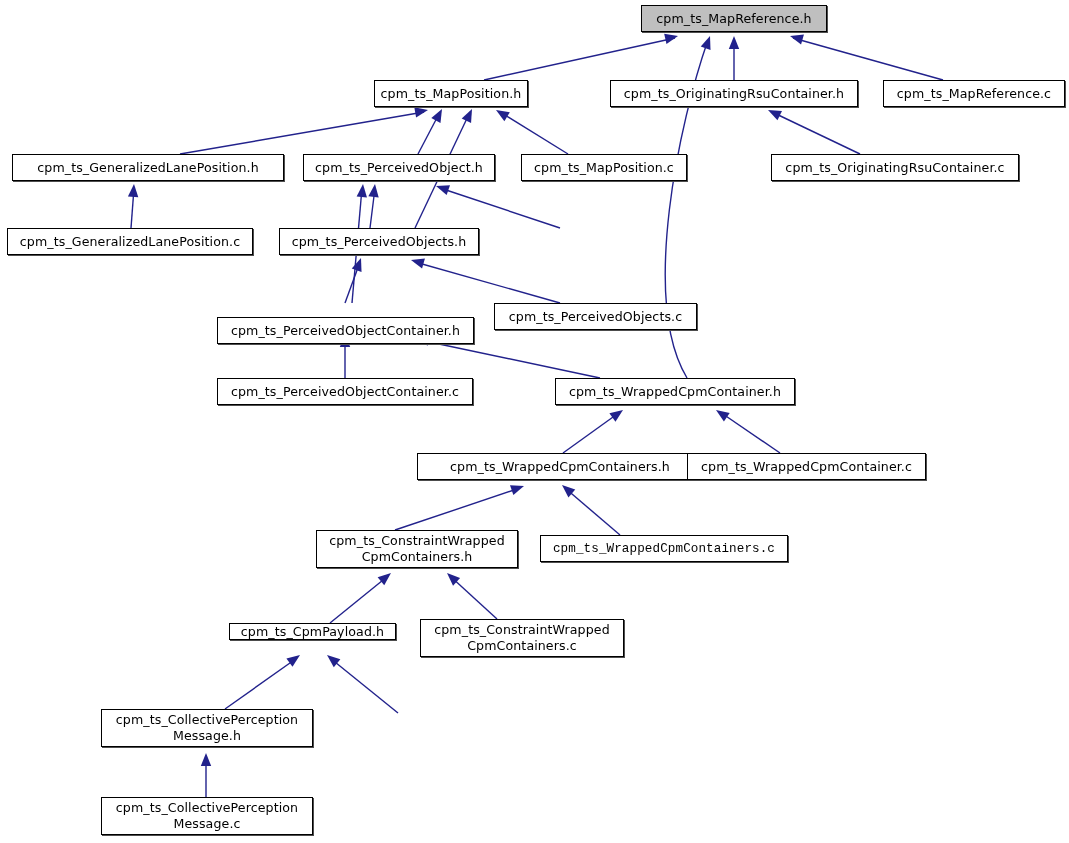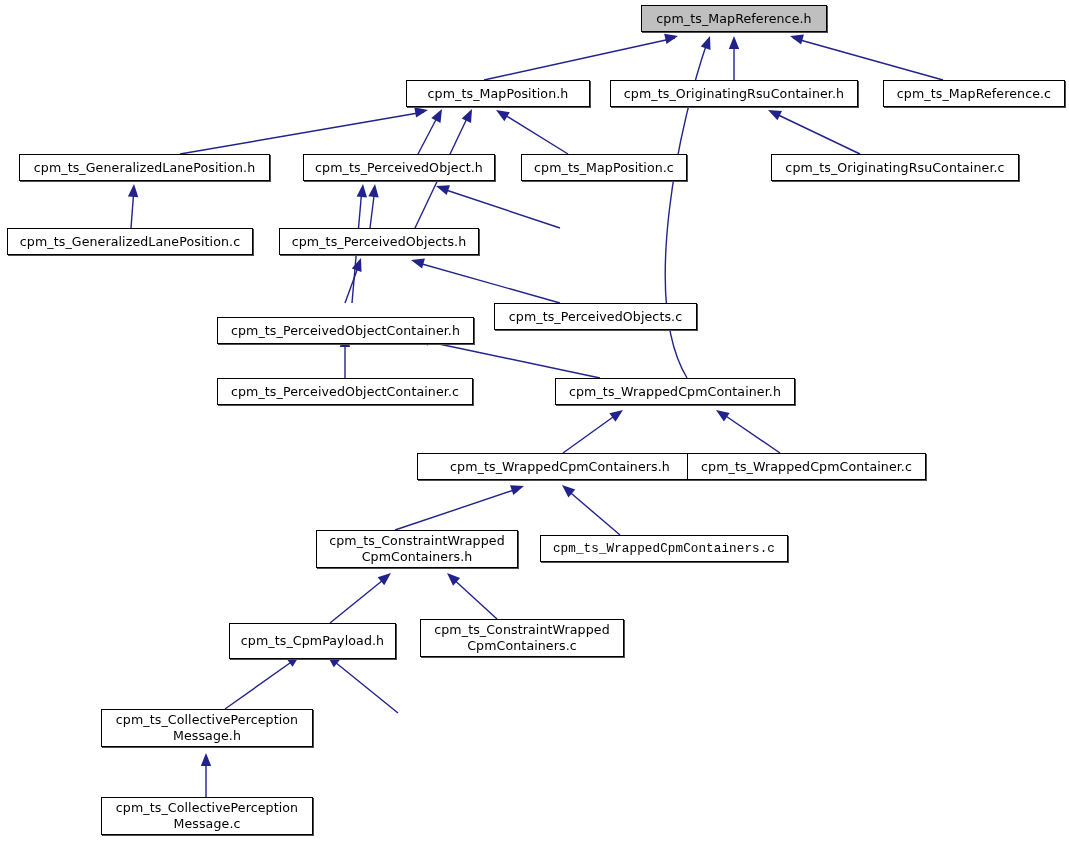--- a/index.html
+++ b/index.html
@@ -110,39 +110,39 @@
       <polygon points="447,573 460.08779711317237,577.97489363951 453.04640919263517,585.6285761618329" fill="#22228c"></polygon>
       <path d="M 225,709 L 297,658" fill="none" stroke="#22228c" stroke-width="1.4"></path>
       <polygon points="300,655 292.488438135525,666.8159400115337 286.4116689867362,658.3759828604382" fill="#22228c"></polygon>
       <path d="M 398,713 L 330,658" fill="none" stroke="#22228c" stroke-width="1.4"></path>
       <polygon points="327,655 340.3575065621768,659.1972632084971 333.778012883992,667.2514709869647" fill="#22228c"></polygon>
       <path d="M 206,797 L 206,757" fill="none" stroke="#22228c" stroke-width="1.4"></path>
       <polygon points="206,753 211.2,766 200.8,766" fill="#22228c"></polygon>
     </svg>
   <div id="node-layer">
       <div class="graph-node root" title="cpm_ts_MapReference.h" style="left: 641px; top: 5px; width: 186px; height: 27px;"><span class="node-label">cpm_ts_MapReference.h</span></div>
-      <div class="graph-node" title="cpm_ts_MapPosition.h" style="left: 374px; top: 80px; width: 184px; height: 27px; margin-left: 32px;"><span class="node-label">cpm_ts_MapPosition.h</span></div>
+      <div class="graph-node" title="cpm_ts_MapPosition.h" style="left: 374px; top: 80px; width: 154px; height: 27px;"><span class="node-label">cpm_ts_MapPosition.h</span></div>
       <div class="graph-node" title="cpm_ts_OriginatingRsuContainer.h" style="left: 610px; top: 80px; width: 248px; height: 27px;"><span class="node-label">cpm_ts_OriginatingRsuContainer.h</span></div>
       <div class="graph-node" title="cpm_ts_MapReference.c" style="left: 883px; top: 80px; width: 182px; height: 27px;"><span class="node-label">cpm_ts_MapReference.c</span></div>
-      <div class="graph-node" title="cpm_ts_GeneralizedLanePosition.h" style="left: 19px; top: 154px; width: 251px; height: 27px; justify-content: center;"><span class="node-label">cpm_ts_GeneralizedLanePosition.h</span></div>
+      <div class="graph-node" title="cpm_ts_GeneralizedLanePosition.h" style="left: 12px; top: 154px; width: 272px; height: 27px; justify-content: center;"><span class="node-label">cpm_ts_GeneralizedLanePosition.h</span></div>
       <div class="graph-node" title="cpm_ts_PerceivedObject.h" style="left: 303px; top: 154px; width: 192px; height: 27px;"><span class="node-label">cpm_ts_PerceivedObject.h</span></div>
       <div class="graph-node" title="cpm_ts_MapPosition.c" style="left: 521px; top: 154px; width: 166px; height: 27px;"><span class="node-label">cpm_ts_MapPosition.c</span></div>
       <div class="graph-node" title="cpm_ts_OriginatingRsuContainer.c" style="left: 771px; top: 154px; width: 248px; height: 27px;"><span class="node-label">cpm_ts_OriginatingRsuContainer.c</span></div>
       <div class="graph-node" title="cpm_ts_GeneralizedLanePosition.c" style="left: 7px; top: 228px; width: 246px; height: 27px;"><span class="node-label">cpm_ts_GeneralizedLanePosition.c</span></div>
       <div class="graph-node" title="cpm_ts_PerceivedObjects.h" style="left: 279px; top: 228px; width: 200px; height: 27px;"><span class="node-label">cpm_ts_PerceivedObjects.h</span></div>
       <div class="graph-node" title="cpm_ts_PerceivedObjectContainer.h" style="left: 217px; top: 317px; width: 257px; height: 27px;"><span class="node-label">cpm_ts_PerceivedObjectContainer.h</span></div>
       <div class="graph-node" title="cpm_ts_PerceivedObjects.c" style="left: 494px; top: 303px; width: 203px; height: 27px;"><span class="node-label">cpm_ts_PerceivedObjects.c</span></div>
       <div class="graph-node" title="cpm_ts_PerceivedObjectContainer.c" style="left: 217px; top: 378px; width: 256px; height: 27px;"><span class="node-label">cpm_ts_PerceivedObjectContainer.c</span></div>
       <div class="graph-node" title="cpm_ts_WrappedCpmContainer.h" style="left: 555px; top: 378px; width: 240px; height: 27px;"><span class="node-label">cpm_ts_WrappedCpmContainer.h</span></div>
       <div class="graph-node" title="cpm_ts_WrappedCpmContainers.h" style="left: 417px; top: 453px; width: 286px; height: 27px;"><span class="node-label">cpm_ts_WrappedCpmContainers.h</span></div>
       <div class="graph-node" title="cpm_ts_WrappedCpmContainer.c" style="left: 687px; top: 453px; width: 239px; height: 27px;"><span class="node-label">cpm_ts_WrappedCpmContainer.c</span></div>
       <div class="graph-node" title="cpm_ts_ConstraintWrapped CpmContainers.h" style="left: 316px; top: 530px; width: 202px; height: 38px;"><span class="node-label">cpm_ts_ConstraintWrapped
 CpmContainers.h</span></div>
       <div class="graph-node" title="cpm_ts_WrappedCpmContainers.c" style="left: 540px; top: 535px; width: 248px; height: 27px; font-family: Liberation Mono, monospace;"><span class="node-label">cpm_ts_WrappedCpmContainers.c</span></div>
-      <div class="graph-node" title="cpm_ts_CpmPayload.h" style="left: 229px; top: 623px; width: 167px; height: 36px;"><span class="node-label">cpm_ts_CpmPayload.h</span></div>
+      <div class="graph-node" title="cpm_ts_CpmPayload.h" style="left: 229px; top: 623px; width: 167px; height: 17px;"><span class="node-label">cpm_ts_CpmPayload.h</span></div>
       <div class="graph-node" title="cpm_ts_ConstraintWrapped CpmContainers.c" style="left: 420px; top: 619px; width: 204px; height: 38px;"><span class="node-label">cpm_ts_ConstraintWrapped
 CpmContainers.c</span></div>
       <div class="graph-node" title="cpm_ts_CollectivePerception Message.h" style="left: 101px; top: 709px; width: 212px; height: 38px;"><span class="node-label">cpm_ts_CollectivePerception
 Message.h</span></div>
       <div class="graph-node" title="cpm_ts_CollectivePerception Message.c" style="left: 101px; top: 797px; width: 212px; height: 38px;"><span class="node-label">cpm_ts_CollectivePerception
 Message.c</span></div>
     </div>
 </div>
 
 </body></html>

